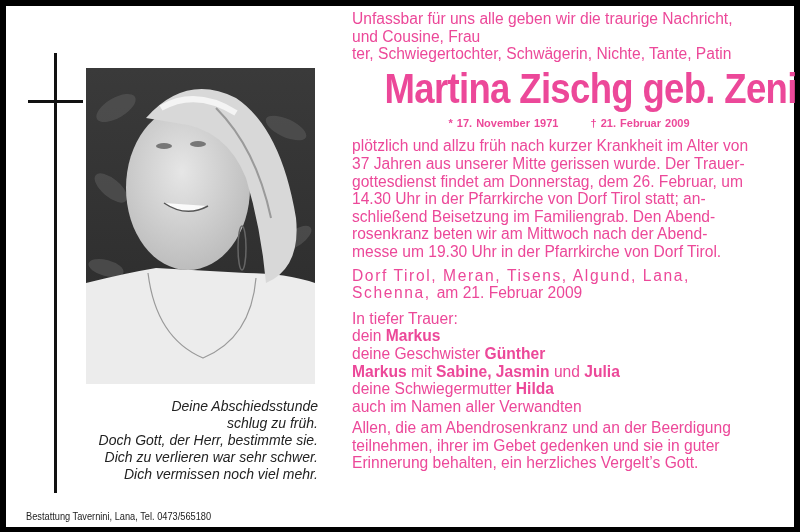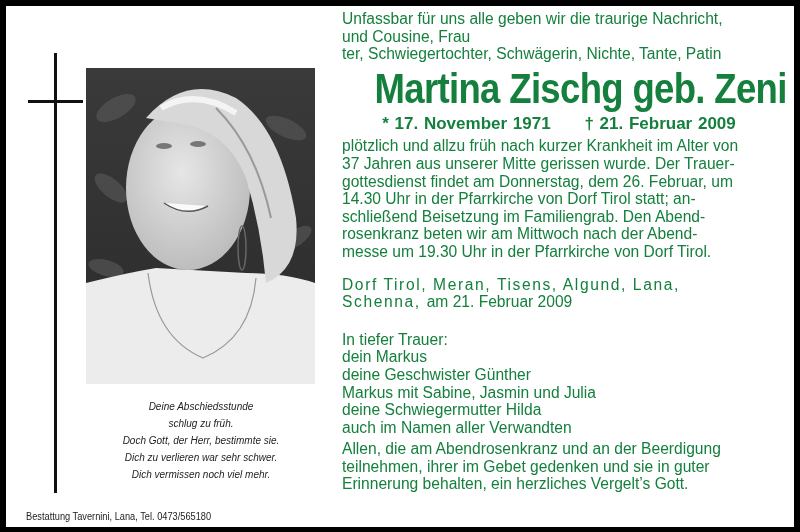--- a/index.html
+++ b/index.html
@@ -1,32 +1,32 @@
 <!DOCTYPE html>
 <html><head>
 <meta charset="utf-8">
 <style>
   html, body { margin:0; padding:0; }
   body { width:800px; height:532px; overflow:hidden; background:#000; font-family:"Liberation Sans", sans-serif; color:#111; }
   .frame { position:absolute; left:6px; top:6px; width:788px; height:521px; background:#fff; }
   .cross-v { position:absolute; left:48px; top:47px; width:3px; height:440px; background:#111; }
   .cross-h { position:absolute; left:22px; top:94px; width:55px; height:3px; background:#111; }
   .photo { position:absolute; left:80px; top:62px; width:229px; height:316px; overflow:hidden; background:#eee; }
-  .verse { position:absolute; left:78px; top:392px; width:234px; text-align:center; font-style:italic; font-size:10px; line-height:17px; color:#222; }
+  .verse { position:absolute; left:78px; top:392px; width:234px; text-align:right; font-style:italic; font-size:14px; line-height:17px; color:#222; }
   .footer { position:absolute; left:20px; top:504px; font-size:10.5px; color:#222; transform:scaleX(0.88); transform-origin:left; }
-  .right { position:absolute; left:336px; top:4px; width:434px; font-size:15.6px; line-height:17.6px; color:#15803d; }
+  .right { position:absolute; left:346px; top:4px; width:434px; font-size:15.6px; line-height:17.6px; color:#ec4899; }
   .intro { margin:0; text-align:justify; }
   .name { font-weight:bold; font-size:43px; line-height:46px; text-align:center; margin-top:2px; letter-spacing:-0.8px; transform:scaleX(0.85); white-space:nowrap; }
-  .dates { font-weight:bold; font-size:17px; text-align:center; margin-top:4px; margin-bottom:5px; word-spacing:1px; }
+  .dates { font-weight:bold; font-size:11px; text-align:center; margin-top:4px; margin-bottom:5px; word-spacing:1px; }
   .dates span { margin:0 14px; }
   .body { text-align:justify; margin:0; text-align-last:left; }
-  .places { margin-top:15px; letter-spacing:1.6px; }
+  .places { margin-top:6px; letter-spacing:1.6px; }
   .places .date { letter-spacing:0;text-align:right; }
-  .mourn { margin-top:20px; }
-  .mourn b { font-weight:normal; }
+  .mourn { margin-top:8px; }
+  .mourn b { font-weight:bold; }
   .thanks { margin-top:4px; text-align:justify; }
 </style>
 </head>
 <body>
 
 <div class="frame">
   <div class="cross-v"></div>
   <div class="cross-h"></div>
 
   <div class="photo">

